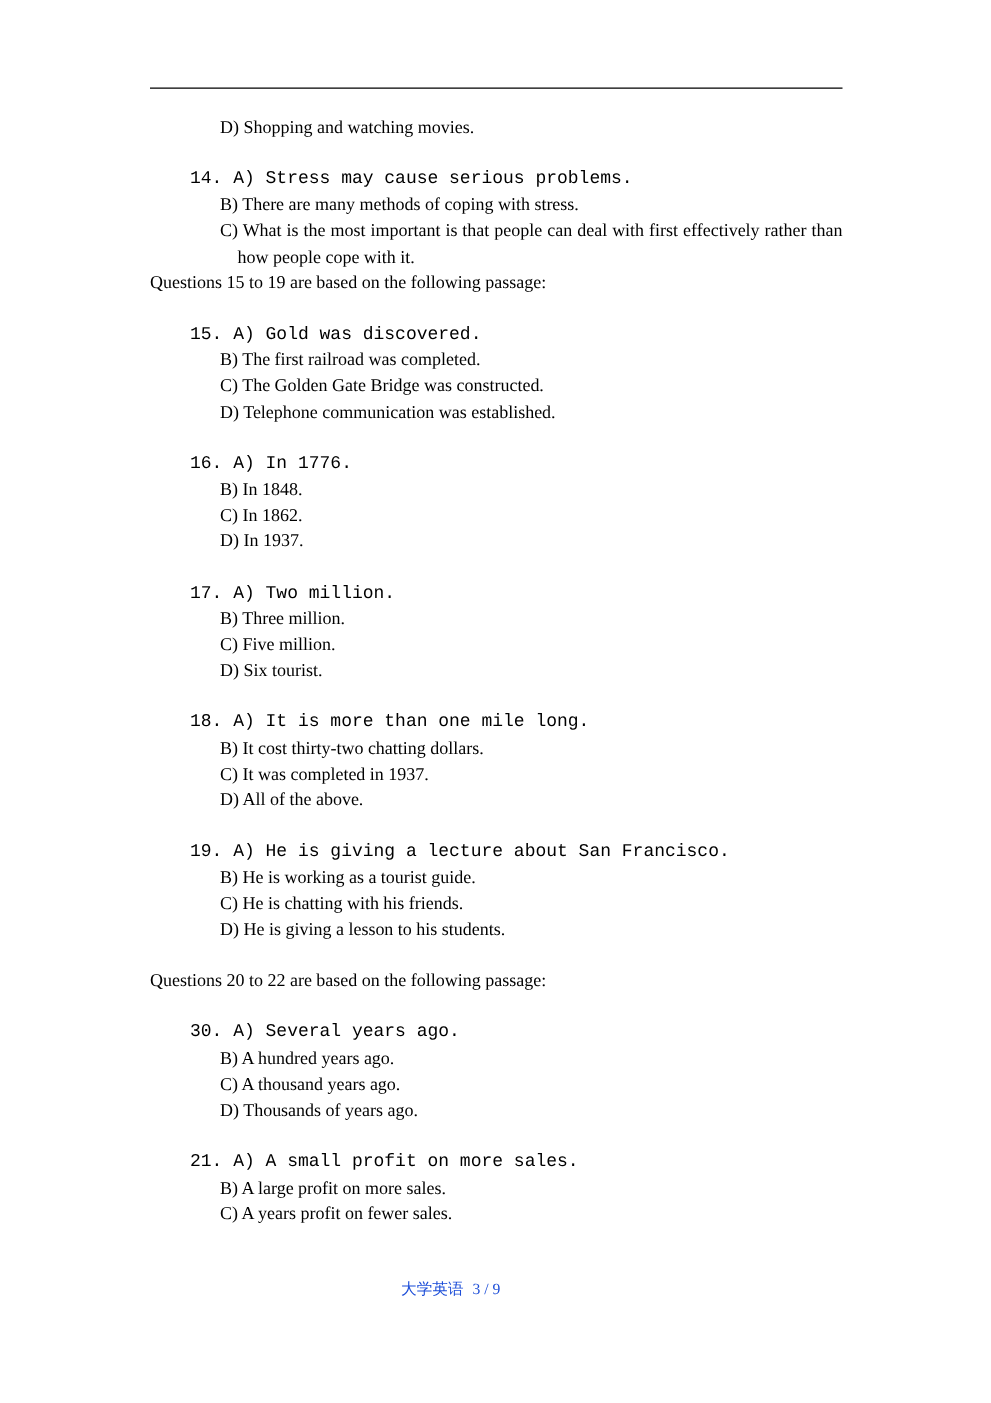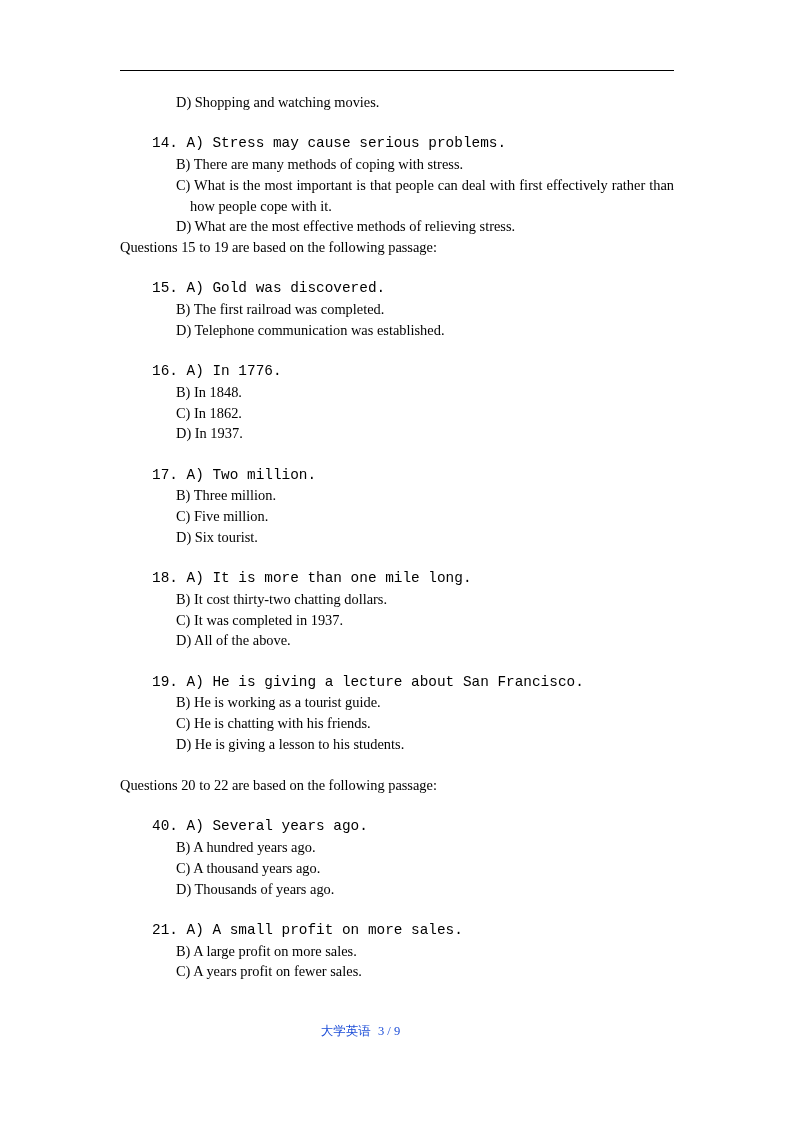--- a/index.html
+++ b/index.html
@@ -63,25 +63,25 @@
 <div class="page">
   <div class="header-rule"></div>
 
   <main class="content">
 
   <div class="line opt">D) Shopping and watching movies.</div>
       <div class="line blank"></div>
       <div class="line qnum">14. A) Stress may cause serious problems.</div>
       <div class="line opt">B) There are many methods of coping with stress.</div>
       <div class="line optj">C) What is the most important is that people can deal with first effectively rather than how people cope with it.</div>
-      <div class="line opt">D) What are the most effective methods of relieving stress.</div>
       <div class="line hdr">Questions 15 to 19 are based on the following passage:</div>
       <div class="line blank"></div>
       <div class="line qnum">15. A) Gold was discovered.</div>
       <div class="line opt">B) The first railroad was completed.</div>
+      <div class="line opt">C) The Golden Gate Bridge was constructed.</div>
       <div class="line opt">D) Telephone communication was established.</div>
       <div class="line blank"></div>
       <div class="line qnum">16. A) In 1776.</div>
       <div class="line opt">B) In 1848.</div>
       <div class="line opt">C) In 1862.</div>
       <div class="line opt">D) In 1937.</div>
       <div class="line blank"></div>
       <div class="line qnum">17. A) Two million.</div>
       <div class="line opt">B) Three million.</div>
       <div class="line opt">C) Five million.</div>
@@ -92,21 +92,21 @@
       <div class="line opt">C) It was completed in 1937.</div>
       <div class="line opt">D) All of the above.</div>
       <div class="line blank"></div>
       <div class="line qnum">19. A) He is giving a lecture about San Francisco.</div>
       <div class="line opt">B) He is working as a tourist guide.</div>
       <div class="line opt">C) He is chatting with his friends.</div>
       <div class="line opt">D) He is giving a lesson to his students.</div>
       <div class="line blank"></div>
       <div class="line hdr">Questions 20 to 22 are based on the following passage:</div>
       <div class="line blank"></div>
-      <div class="line qnum">40. A) Several years ago.</div>
+      <div class="line qnum">30. A) Several years ago.</div>
       <div class="line opt">B) A hundred years ago.</div>
       <div class="line opt">C) A thousand years ago.</div>
       <div class="line opt">D) Thousands of years ago.</div>
       <div class="line blank"></div>
       <div class="line qnum">21. A) A small profit on more sales.</div>
       <div class="line opt">B) A large profit on more sales.</div>
       <div class="line opt">C) A years profit on fewer sales.</div>
     </main>
 
   <div class="footer">

